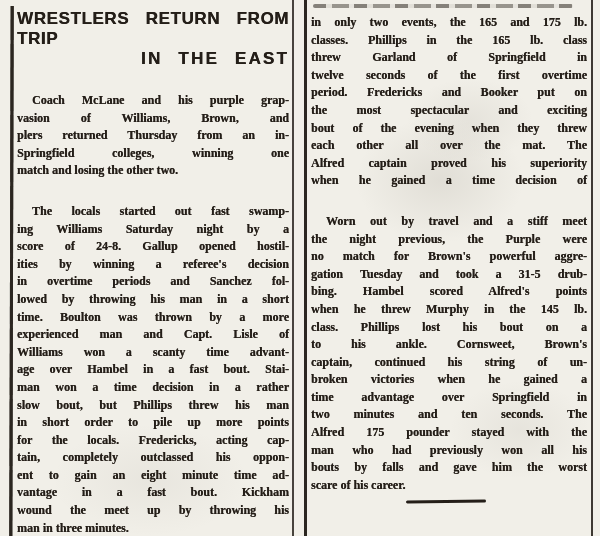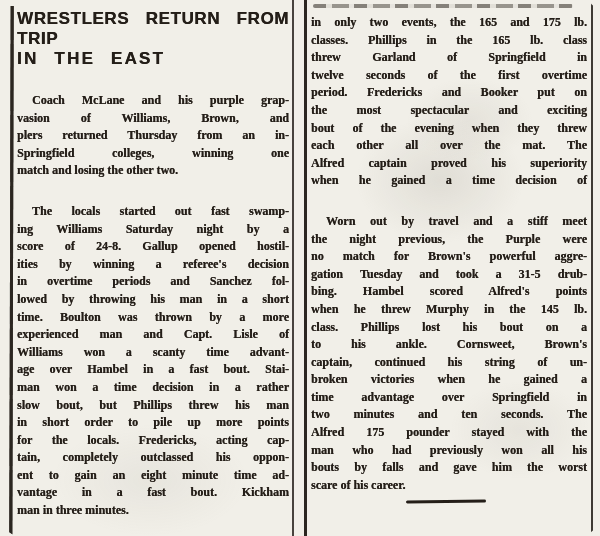--- a/index.html
+++ b/index.html
@@ -9,21 +9,20 @@
     background: #f1efe8;
     font-family: "Liberation Serif", serif;
     overflow: hidden;
   }
   .page { position: absolute; inset: 0; overflow: hidden;
     background:
       radial-gradient(ellipse 120px 90px at 440px 180px, rgba(125,118,105,0.14), rgba(125,118,105,0) 70%),
       radial-gradient(ellipse 90px 60px at 470px 120px, rgba(125,118,105,0.10), rgba(125,118,105,0) 70%),
       radial-gradient(ellipse 140px 80px at 150px 480px, rgba(125,118,105,0.08), rgba(125,118,105,0) 70%),
       radial-gradient(ellipse 100px 70px at 520px 430px, rgba(125,118,105,0.09), rgba(125,118,105,0) 70%);
-    border-radius: 21px;
   }
   .vrule {
     position: absolute;
     background-image: repeating-linear-gradient(to bottom,
       var(--rule) 0 34px, rgba(43,38,32,0.55) 34px 38px, var(--rule) 38px 71px);
     background-color: var(--rule);
   }
   .vrule.left-outer  { left: 10px;  top: 6px; bottom: 0; width: 3px; transform: rotate(0.15deg); }
   .vrule.mid-thin    { left: 292px; top: 0;   bottom: 0; width: 2px; opacity: .85; }
   .vrule.mid-thick   { left: 304px; top: 0;   bottom: 0; width: 3px; }
@@ -35,21 +34,21 @@
 
   .headline {
     font-family: "Liberation Sans", sans-serif;
     font-weight: bold;
     margin: 0 0 2px 0;
     text-shadow: 0.3px 0 0 currentColor;
   }
   .hl-line-1 { font-size: 17px; line-height: 20px; letter-spacing: 0.6px;
                text-align: justify; text-align-last: justify; }
   .hl-line-2 { font-size: 17px; line-height: 20px; letter-spacing: 2.2px;
-               word-spacing: 9px; text-align: left; }
+               word-spacing: 9px; text-align: right; }
 
   .body-text {
     font-size: 12px; line-height: 17.6px; font-weight: 700;
     text-shadow: 0.25px 0 0 rgba(30,24,18,0.85);
   }
   .para { margin: 0 0 3.5px 0; }
   .para:last-child { margin-bottom: 0; }
   .line { text-align: justify; text-align-last: justify; }
   .line.indent { text-indent: 15px; margin-top: 23px; }
   .line.last { text-align-last: left; }
@@ -104,20 +103,21 @@
           <div class="line">experienced man and Capt. Lisle of</div>
           <div class="line">Williams won a scanty time advant-</div>
           <div class="line">age over Hambel in a fast bout. Stai-</div>
           <div class="line">man won a time decision in a rather</div>
           <div class="line">slow bout, but Phillips threw his man</div>
           <div class="line">in short order to pile up more points</div>
           <div class="line">for the locals. Fredericks, acting cap-</div>
           <div class="line">tain, completely outclassed his oppon-</div>
           <div class="line">ent to gain an eight minute time ad-</div>
           <div class="line">vantage in a fast bout. Kickham</div>
+          <div class="line">wound the meet up by throwing his</div>
           <div class="line last">man in three minutes.</div>
         </div>
         <div class="para">
           <div class="line indent">Alfred found different opposition</div>
           <div class="line">Monday night at Springfield and lost</div>
           <div class="line">by a score of 27-8. The locals scored</div>
         </div>
       </div>
   </div>
 

